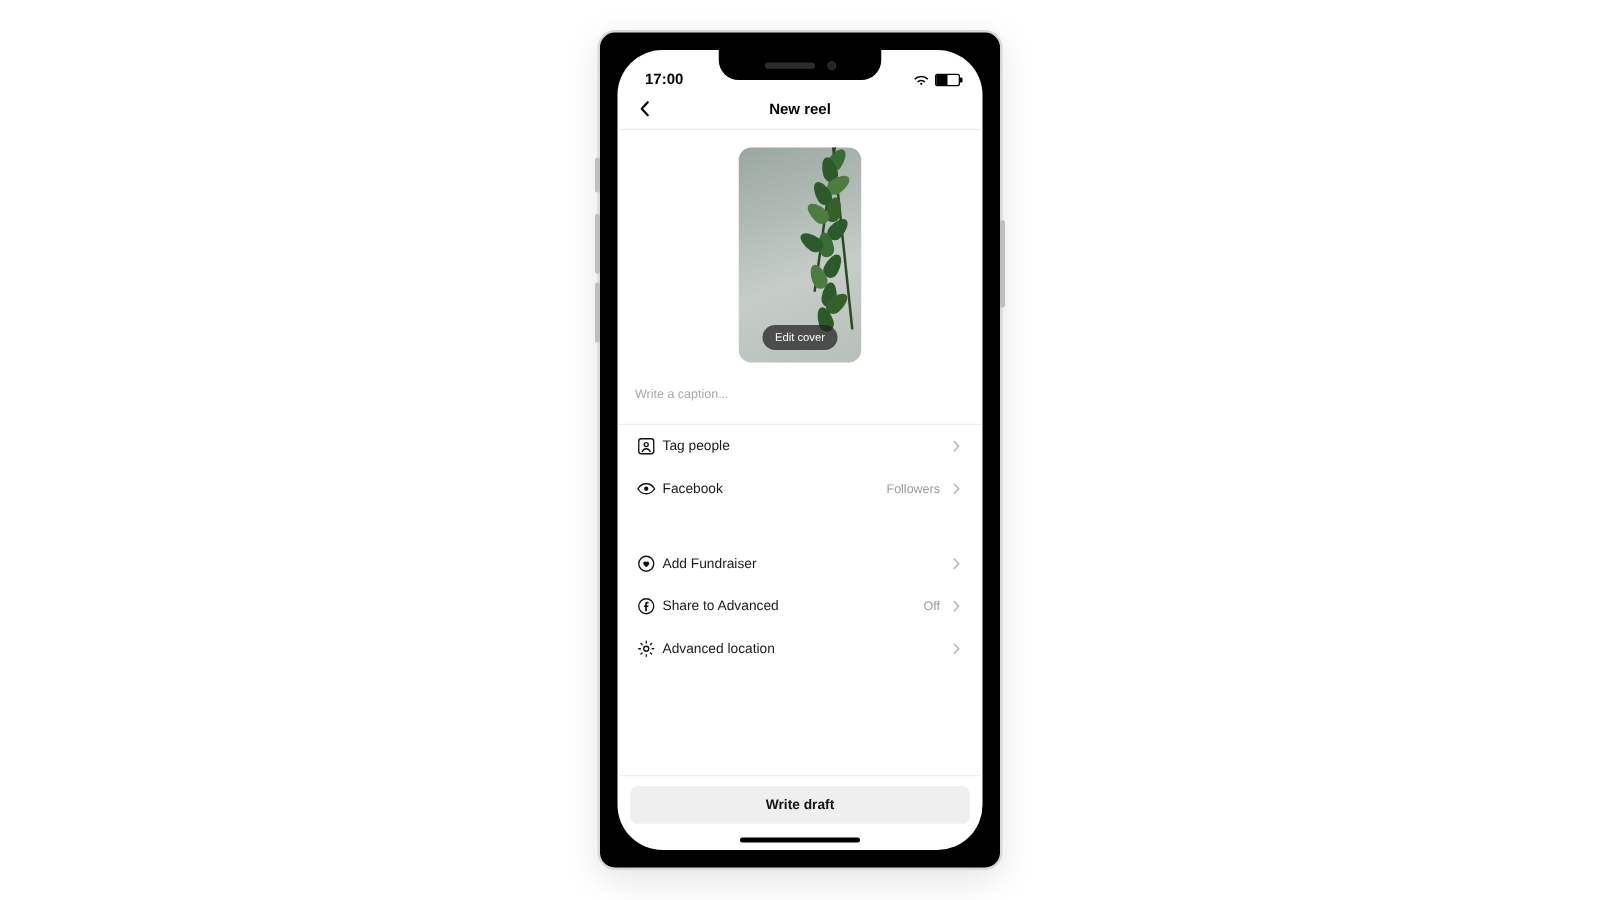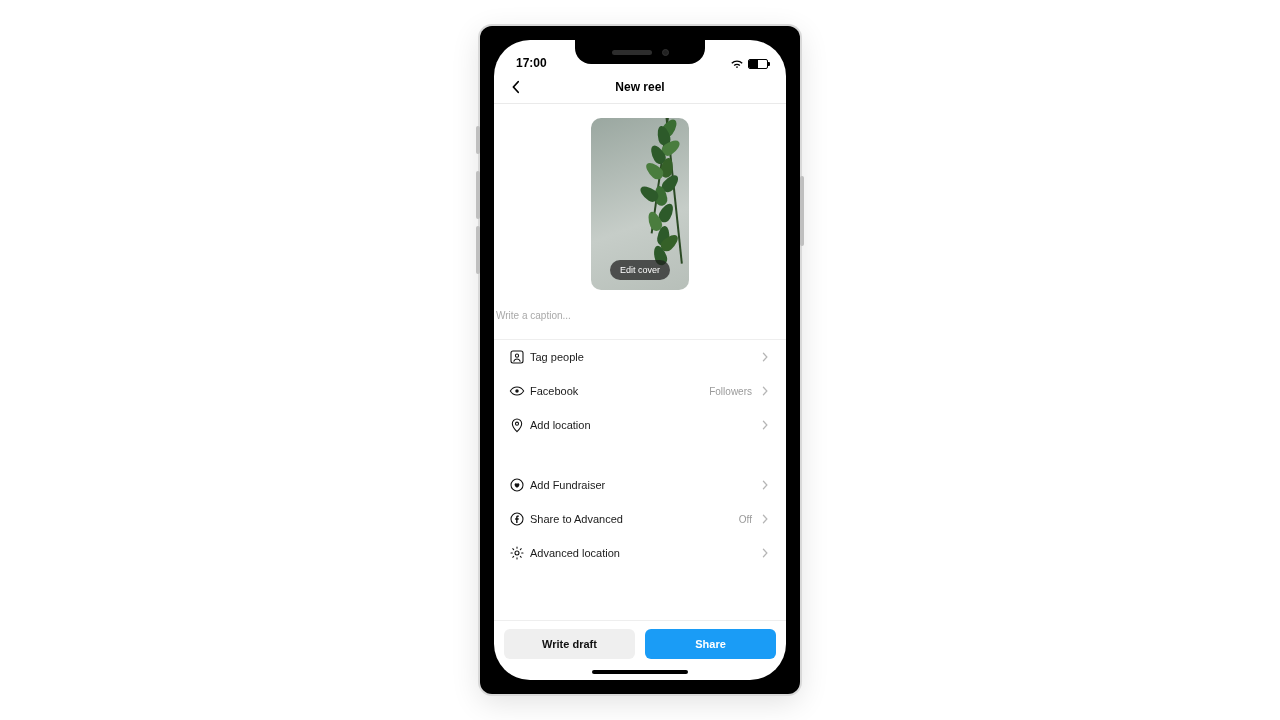--- a/index.html
+++ b/index.html
@@ -102,21 +102,21 @@
   .vine { position:absolute; width:2px; background:#2b4a24; }
   .editcover {
     position:absolute; left:50%; bottom:10px; transform:translateX(-50%);
     background: rgba(30,30,30,0.72); color:#fff;
     font-size: 9px; font-weight:500;
     padding: 5px 10px; border-radius: 11px;
     white-space:nowrap;
   }
 
   .caption {
-    padding: 14px 2px 18px;
+    padding: 14px 14px 18px;
     color:#a9a9a9;
     font-size: 10px;
     border-bottom: 1px solid #eee;
   }
 
   .rows { }
   .row {
     display:flex; align-items:center;
     padding: 8px 14px;
     gap: 4px;
@@ -243,34 +243,20 @@
             </span>
             <span class="lbl">Facebook</span>
             <span class="val">Followers</span>
             <span class="chev">
               <svg width="10" height="10" viewBox="0 0 16 16">
                   <path d="M5.5 2 11 8l-5.5 6" stroke="#b6b6b6" stroke-width="2" fill="none" stroke-linecap="round"></path>
                 </svg>
             </span>
           </div>
 
-          <div class="row">
-            <span class="ic">
-              <svg width="16" height="16" viewBox="0 0 24 24">
-                  <path d="M12 22s7-7.2 7-12a7 7 0 10-14 0c0 4.8 7 12 7 12z" stroke="#111" stroke-width="1.6" fill="none"></path>
-                  <circle cx="12" cy="10" r="2.3" stroke="#111" stroke-width="1.6" fill="none"></circle>
-                </svg>
-            </span>
-            <span class="lbl">Add location</span>
-            <span class="chev">
-              <svg width="10" height="10" viewBox="0 0 16 16">
-                  <path d="M5.5 2 11 8l-5.5 6" stroke="#b6b6b6" stroke-width="2" fill="none" stroke-linecap="round"></path>
-                </svg>
-            </span>
-          </div>
 
           <div class="gap"></div>
 
           <div class="row">
             <span class="ic">
               <svg width="16" height="16" viewBox="0 0 24 24">
                   <circle cx="12" cy="12" r="9" stroke="#111" stroke-width="1.6" fill="none"></circle>
                   <path d="M12 16.2s-3.6-2.3-3.6-4.7c0-1.3 1-2.2 2.1-2.2.9 0 1.3.5 1.5.9.2-.4.6-.9 1.5-.9 1.1 0 2.1.9 2.1 2.2 0 2.4-3.6 4.7-3.6 4.7z" fill="#111"></path>
                 </svg>
             </span>
@@ -310,19 +296,18 @@
               <svg width="10" height="10" viewBox="0 0 16 16">
                   <path d="M5.5 2 11 8l-5.5 6" stroke="#b6b6b6" stroke-width="2" fill="none" stroke-linecap="round"></path>
                 </svg>
             </span>
           </div>
         </div>
       </div>
 
       <div class="footer">
         <button class="btn secondary">Write draft</button>
-        <button class="btn primary">Share</button>
       </div>
 
       <div class="homebar"></div>
     </div>
   </div>
 </div>
 
 </body></html>

